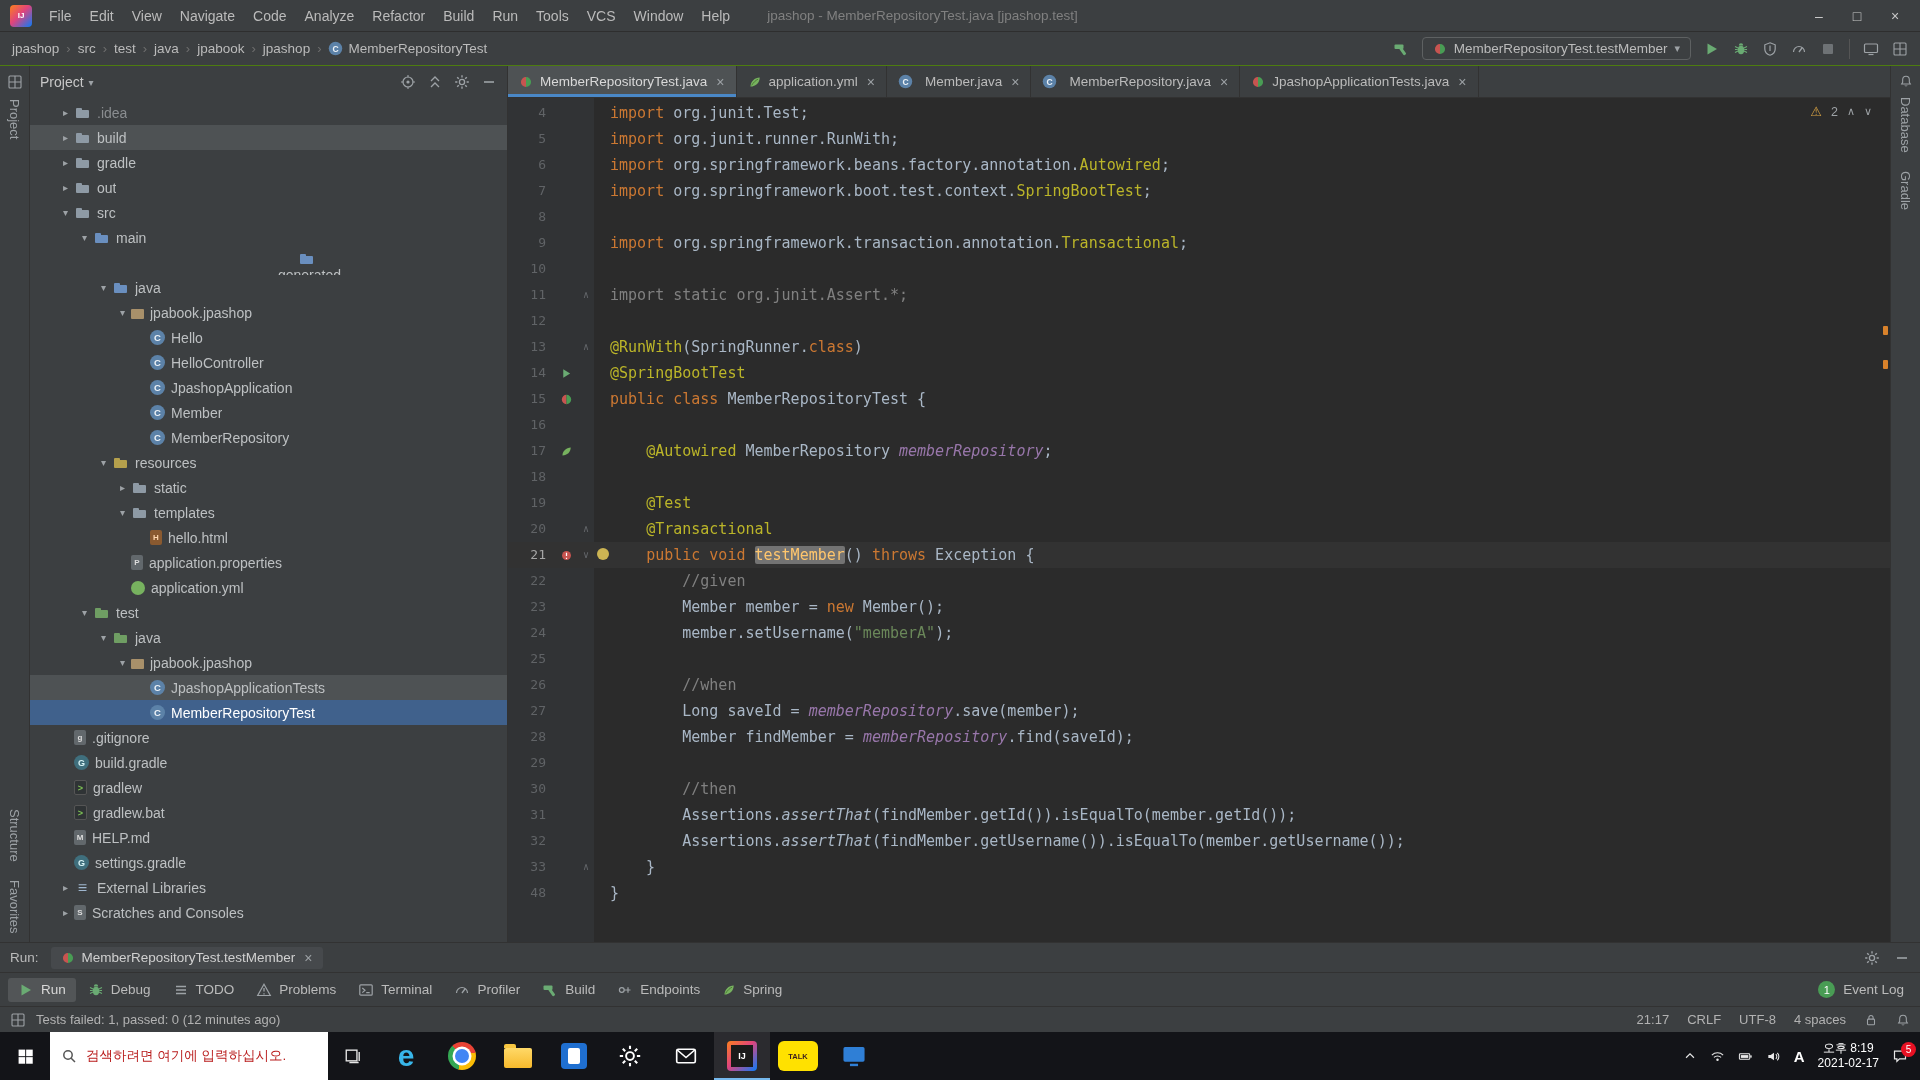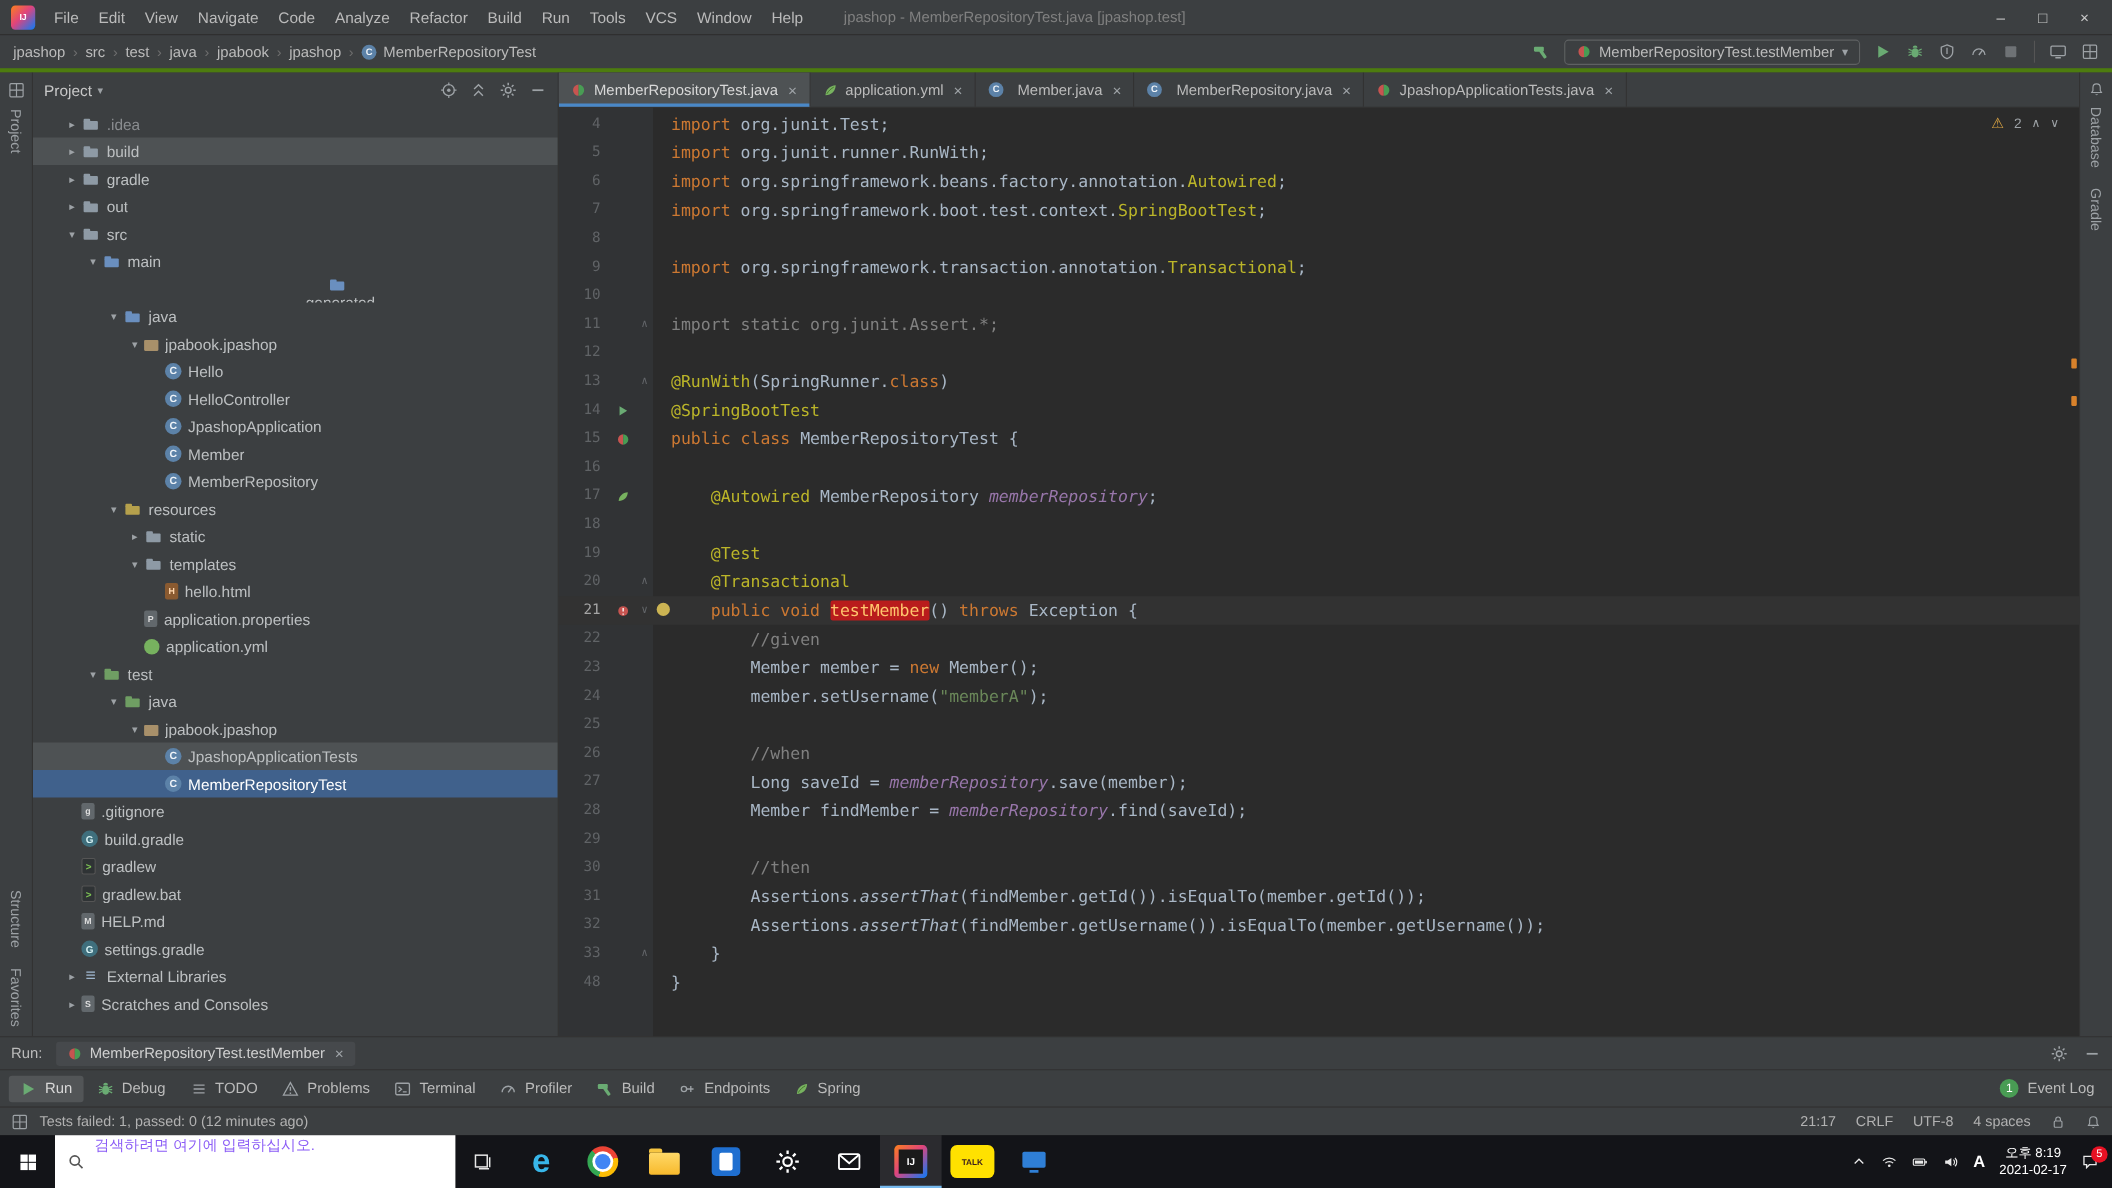--- a/index.html
+++ b/index.html
@@ -12,21 +12,21 @@
   .app-icon{width:22px;height:22px;border-radius:4px;margin:0 8px 0 4px;flex:none;
     background:linear-gradient(135deg,#fc801d,#e0447c 45%,#087cfa);color:#fff;font-size:8px;font-weight:bold;
     display:flex;align-items:center;justify-content:center}
   .menu-items{display:flex;align-items:flex-end}
   .menu-item{padding:3px 9px;font-size:14px;color:#bbb;border-radius:3px;white-space:nowrap}
   .win-title{color:#808080;font-size:13.5px;margin-left:28px;white-space:nowrap;overflow:hidden}
   .win-controls{margin-left:auto;display:flex;flex:none}
   .win-controls span{width:38px;text-align:center;font-size:14px;color:#c8c8c8;line-height:32px}
 
   
-  .navbar{height:34px;background:#3c3f41;border-bottom:4px solid #4d7c0f;display:flex;align-items:center;padding:0 12px;flex:none}
+  .navbar{height:34px;background:#3c3f41;border-bottom:1px solid #4d7c0f;display:flex;align-items:center;padding:0 12px;flex:none}
   .breadcrumbs{display:flex;align-items:center;min-width:0}
   .crumb{font-size:13.5px;color:#bbb;white-space:nowrap}
   .crumb-sep{color:#6e6e6e;margin:0 7px;font-size:13px}
   .nav-actions{margin-left:auto;display:flex;align-items:center;gap:13px;flex:none}
   .run-combo{display:flex;align-items:center;gap:7px;border:1px solid #5e6162;border-radius:4px;padding:3px 10px;color:#bbb;font-size:13.5px}
   .combo-arrow{color:#9da2a6;font-size:11px}
   .nav-sep{width:1px;height:20px;background:#555}
   .svg-ico{display:inline-flex;align-items:center;justify-content:center;flex:none}
 
   
@@ -81,21 +81,21 @@
   .code-line.cur{background:#323232}
   .ln{width:46px;flex:none;text-align:right;padding-right:8px;color:#606366;font-size:13px}
   .cur .ln{color:#a5a5a5}
   .gico{width:24px;flex:none;display:flex;align-items:center;justify-content:center}
   .fold{width:16px;flex:none;color:#63666a;font-size:10px;display:flex;align-items:center;justify-content:center}
   .codetxt{padding-left:16px}
   .bulb{position:absolute;left:89px;top:6px;width:12px;height:12px;border-radius:50%;background:#ccb453;
     box-shadow:0 13px 0 -10px #9a9a9a}
   .tk-k{color:#cc7832}.tk-d{color:#a9b7c6}.tk-a{color:#bbb529}.tk-y{color:#bbb529}
   .tk-s{color:#6a8759}.tk-c{color:#808080}.tk-f{color:#9876aa;font-style:italic}
-  .tk-m{color:#ffc66d;background:#b91c1c;border-radius:2px}
+  .tk-m{color:#ffc66d;background:#737373;border-radius:2px}
   .tk-i{font-style:italic;color:#a9b7c6}.tk-g{color:#808080}
   .insp{position:absolute;top:6px;right:18px;display:flex;align-items:center;gap:9px;font-size:12.5px;color:#9da2a6;
     font-family:"Liberation Sans",sans-serif}
   .warn-tri{color:#d9a343;font-size:13px}
   .insp .updown{font-size:11px;color:#9da2a6}
   .err-mark{position:absolute;right:2px;width:5px;height:9px;background:#d9822b;border-radius:1px}
 
   
   .run-bar{height:30px;background:#3c3f41;border-top:1px solid #323232;display:flex;align-items:center;padding:0 10px;flex:none;font-size:13.5px}
   .run-label{color:#bbb;margin-right:12px}
@@ -110,21 +110,21 @@
   .event-count{width:17px;height:17px;border-radius:50%;background:#499c54;color:#fff;font-size:11px;display:flex;align-items:center;justify-content:center}
 
   
   .status-bar{height:26px;background:#3c3f41;border-top:1px solid #323232;display:flex;align-items:center;padding:0 10px;font-size:13px;color:#b2b2b2;flex:none;gap:10px}
   .sb-right{margin-left:auto;display:flex;align-items:center;gap:18px}
   .sb-item{white-space:nowrap}
 
   
   .taskbar{height:48px;background:#131418;display:flex;align-items:stretch;flex:none}
   .tb-start{width:50px;display:flex;align-items:center;justify-content:center}
-  .tb-search{width:364px;background:#fff;display:flex;gap:9px;padding:0 11px;font-size:13.5px;color:#8b5cf6;white-space:nowrap;overflow:hidden}
+  .tb-search{width:278px;background:#fff;display:flex;align-items:center;gap:9px;padding:0 11px;font-size:13.5px;color:#b91c1c;white-space:nowrap;overflow:hidden}
   .tb-btn{width:50px;display:flex;align-items:center;justify-content:center}
   .tb-app{width:56px;display:flex;align-items:center;justify-content:center;position:relative}
   .tb-app.active{background:rgba(255,255,255,.1);box-shadow:inset 0 -2px 0 #76b9ed}
   .tb-edge{font-size:30px;font-weight:bold;color:#38b6e9;line-height:1}
   .tb-chrome{width:28px;height:28px;border-radius:50%;position:relative;
     background:conic-gradient(from -45deg,#ea4335 0 120deg,#fbbc05 0 240deg,#34a853 0 360deg)}
   .tb-chrome::after{content:"";position:absolute;inset:7px;border-radius:50%;background:#4285f4;box-shadow:0 0 0 2.5px #fff}
   .tb-folder{width:28px;height:20px;background:linear-gradient(#ffd968,#f7b92c);border-radius:2px;position:relative;margin-top:4px}
   .tb-folder::before{content:"";position:absolute;top:-4px;left:0;width:12px;height:4px;background:#f7c641;border-radius:2px 2px 0 0}
   .tb-blueapp{width:26px;height:26px;border-radius:4px;background:#1f6fd0;display:flex;align-items:center;justify-content:center}

